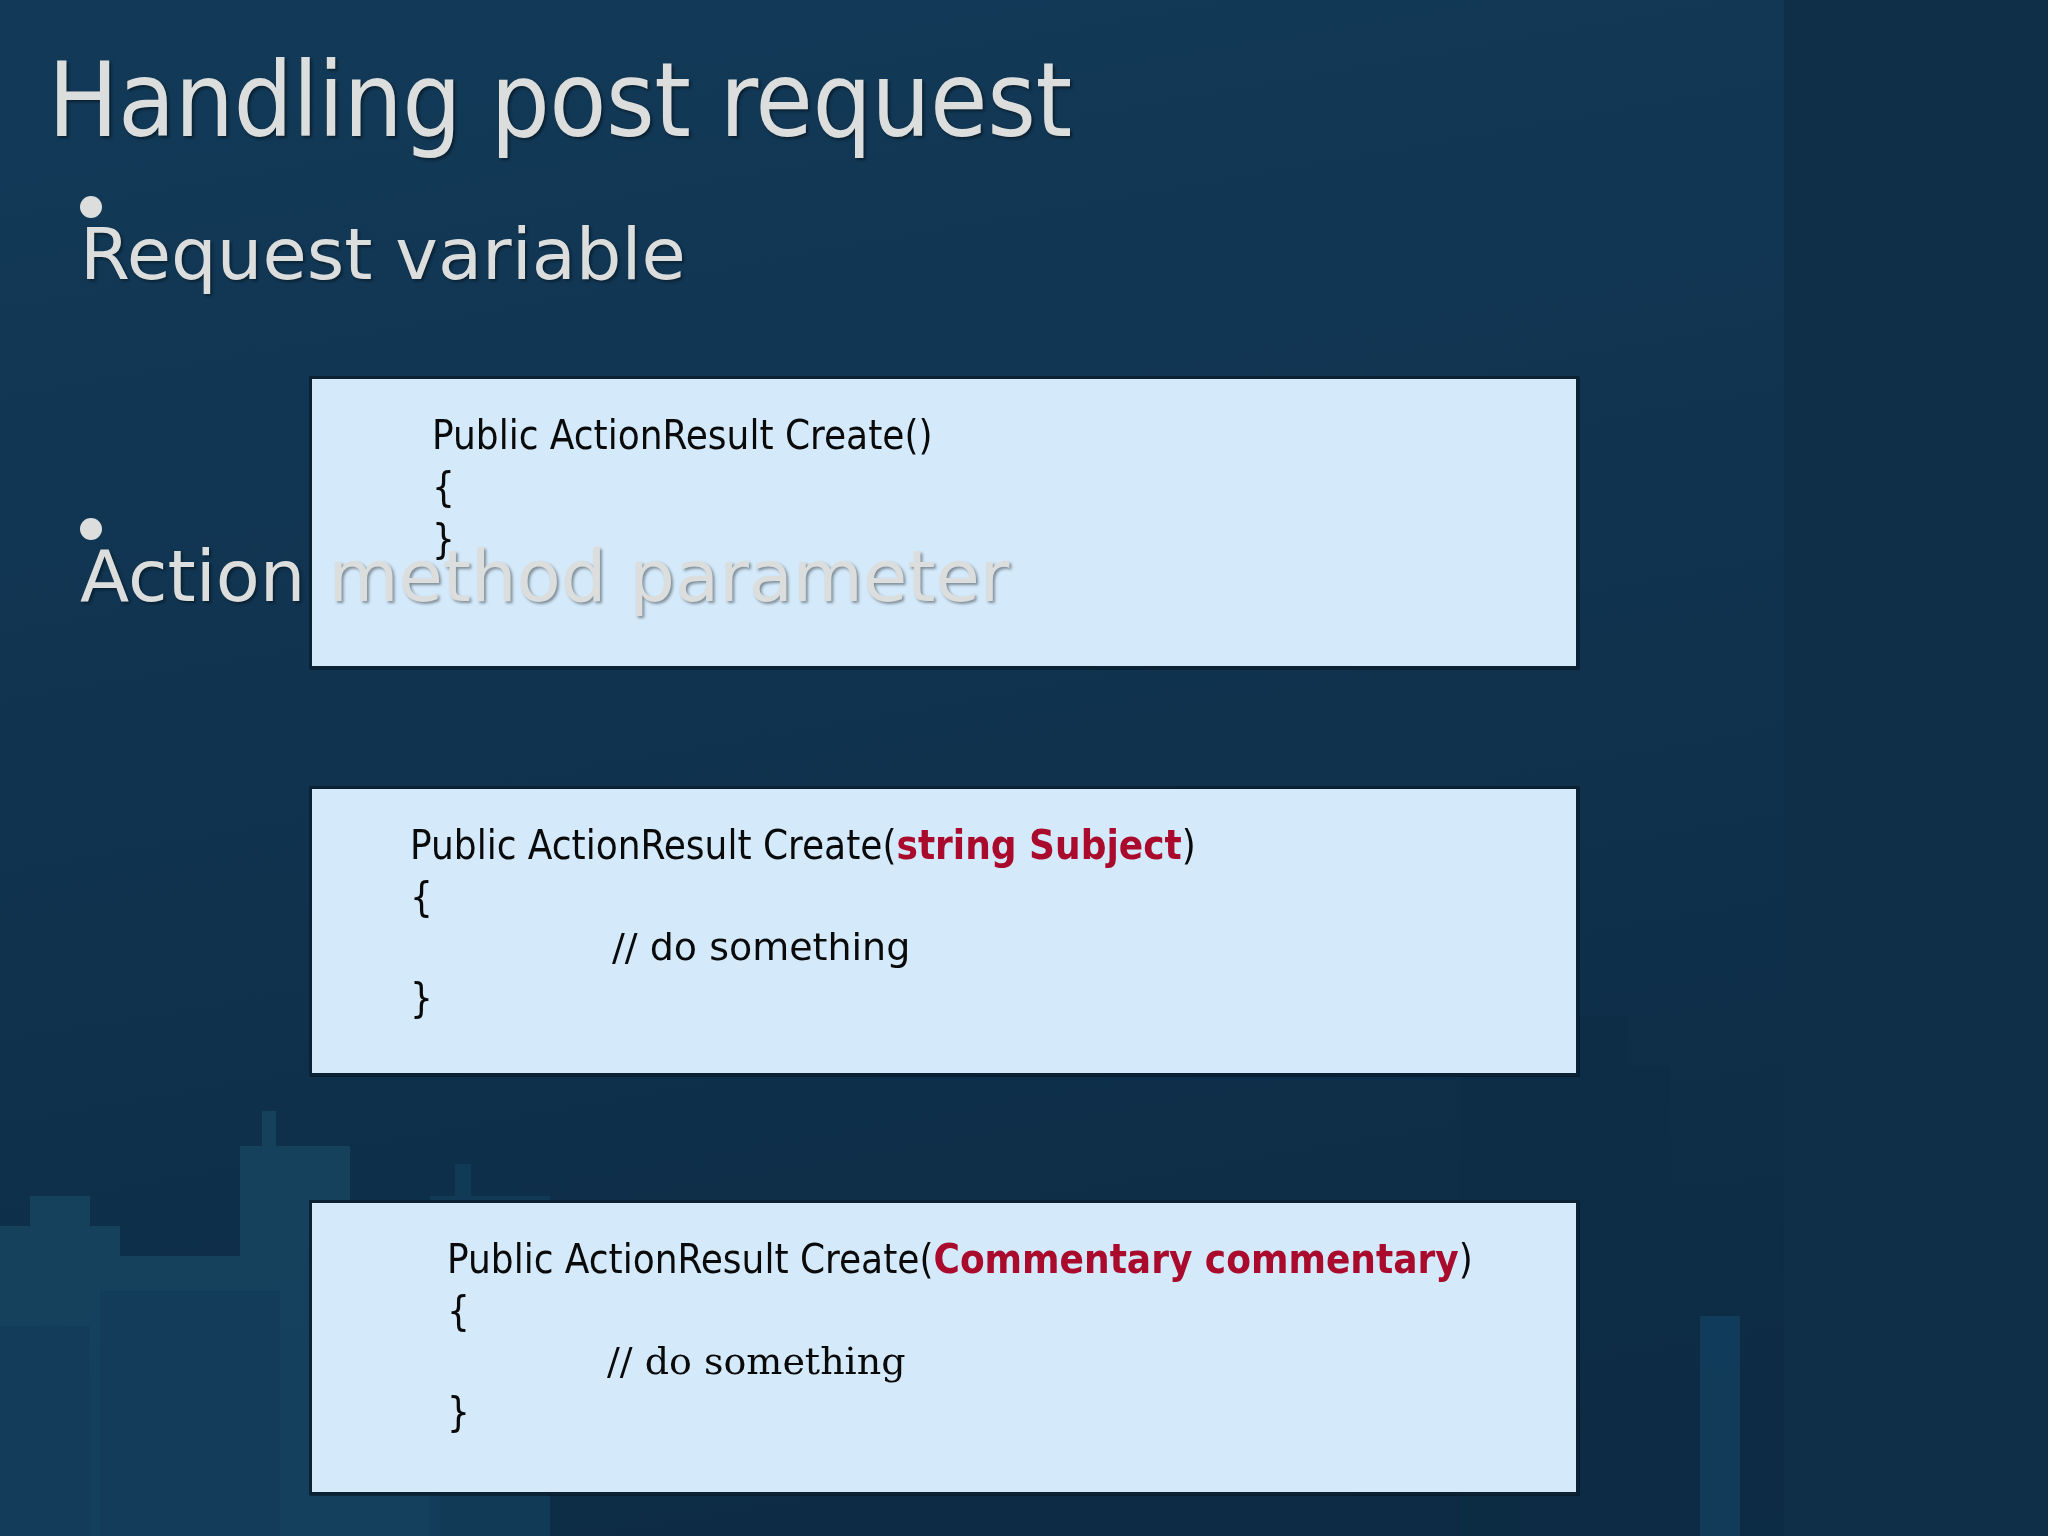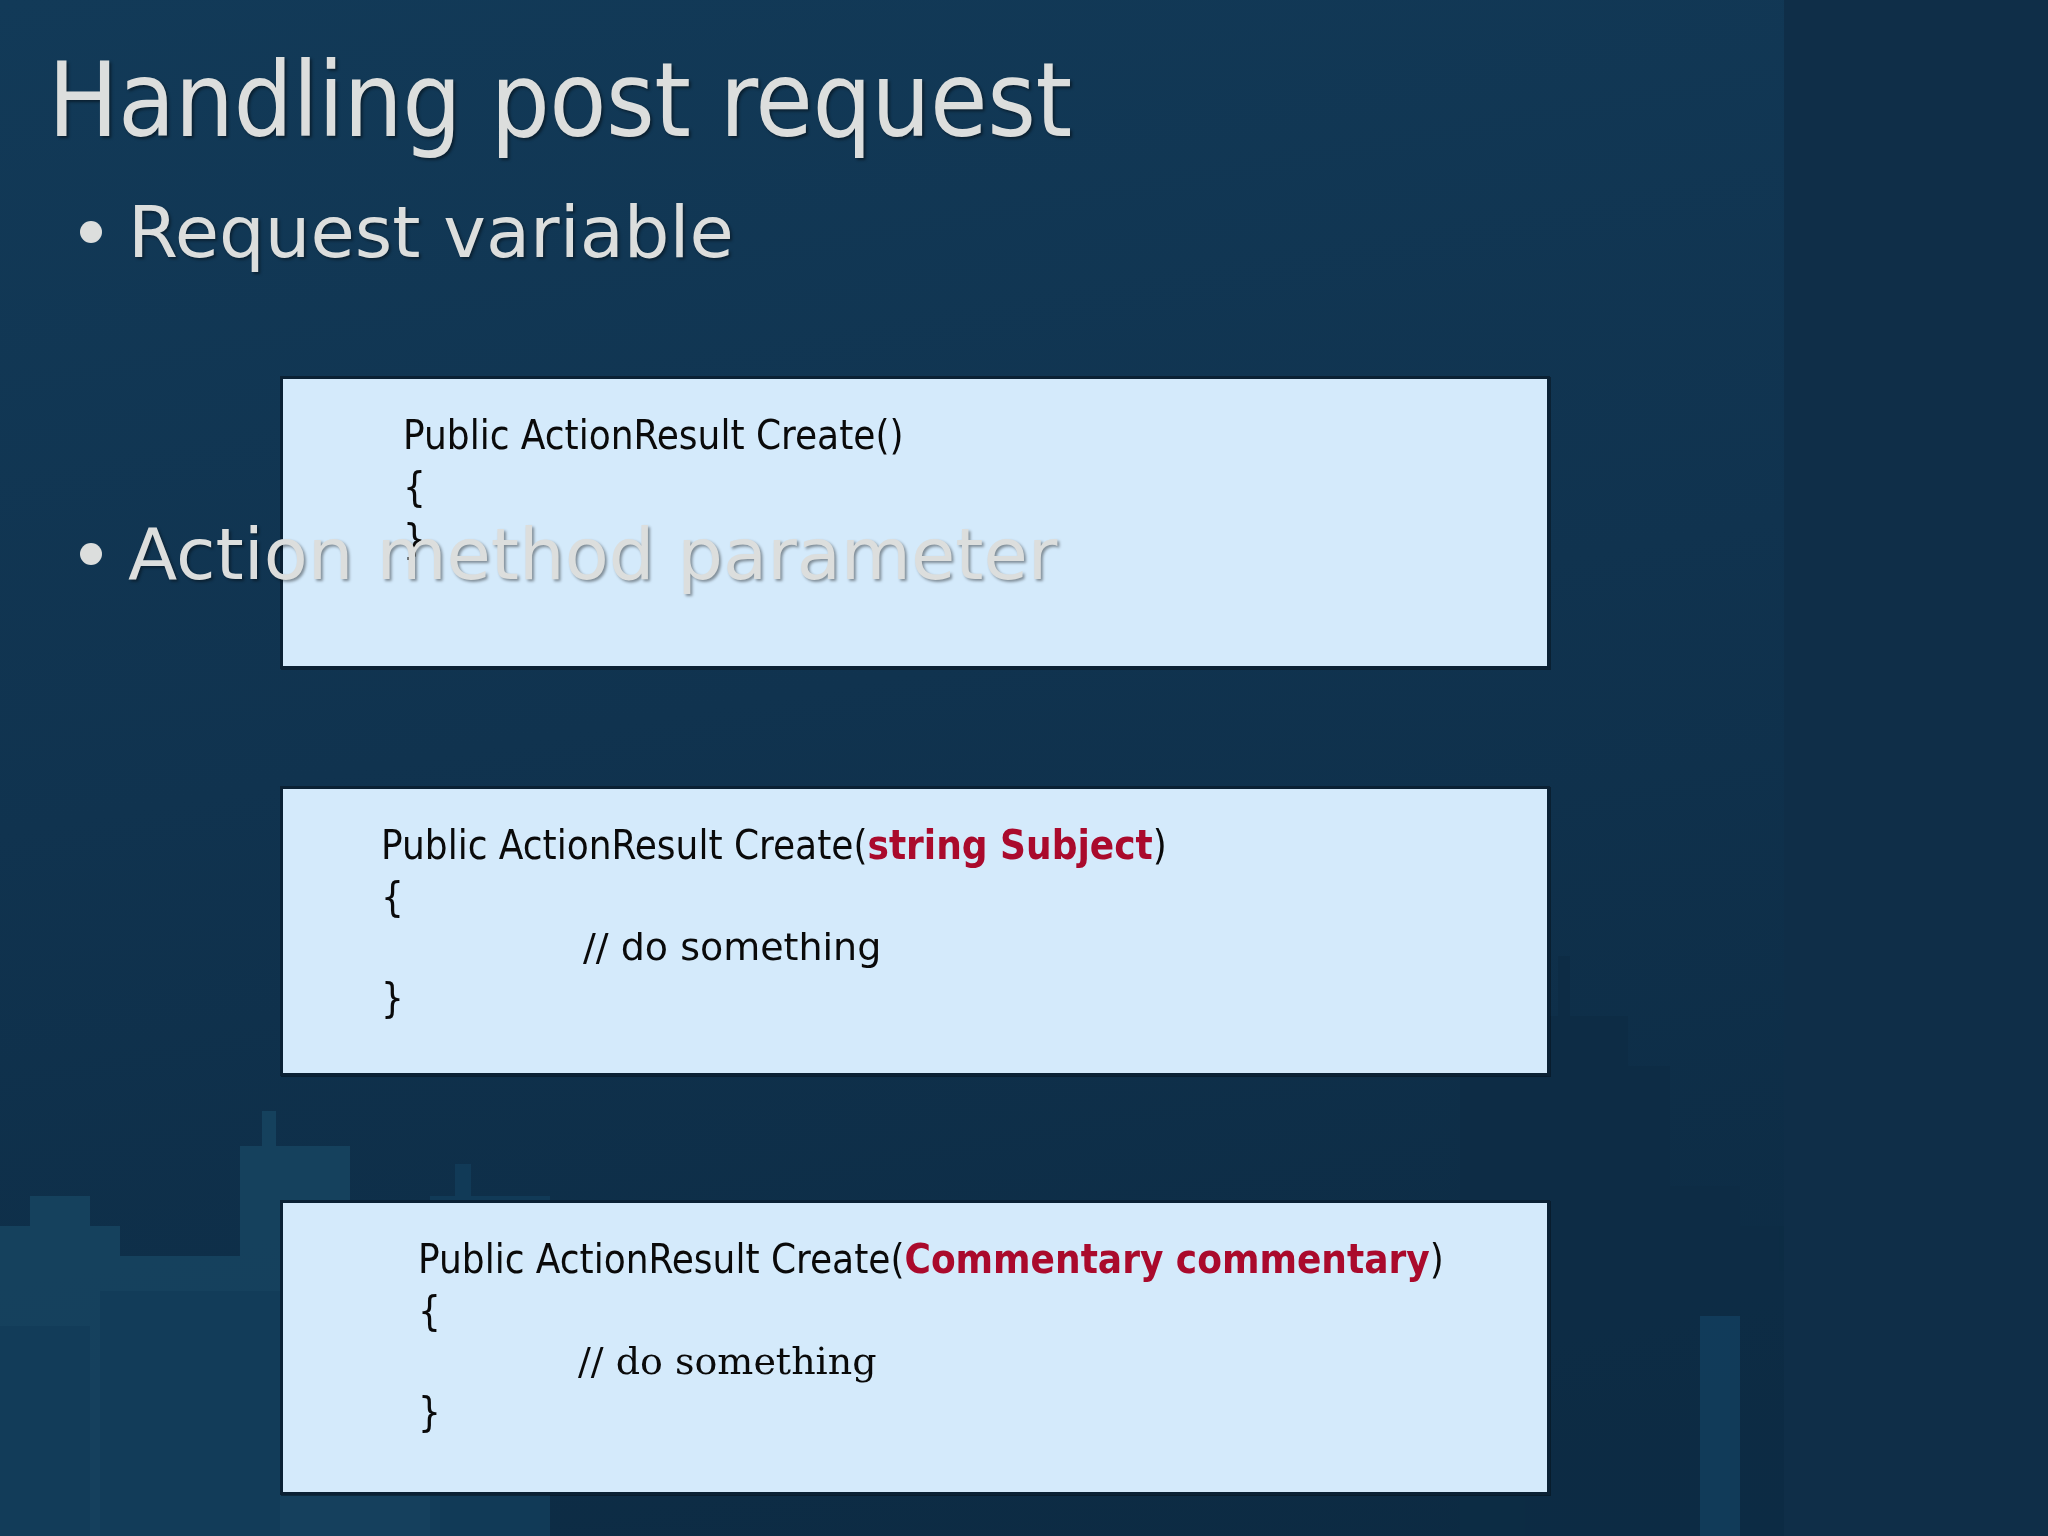--- a/index.html
+++ b/index.html
@@ -36,23 +36,24 @@
     letter-spacing:-0.5px;
     color:#dcdedd;
     text-shadow:2px 2px 3px rgba(0,0,0,0.45);
     white-space:nowrap;
   }
 
   
   .bullet-row {
     position:absolute;
     display:flex;
-    align-items:center;
+    align-items:flex-start;
     left:80px;
     white-space:nowrap;
+    flex-direction:column;
   }
   .bullet-dot {
     width:22px; height:22px;
     border-radius:50%;
     background:#dcdedd;
     margin-right:26px;
     flex:0 0 auto;
   }
   .bullet-text {
     font-family:"DejaVu Sans","Liberation Sans", sans-serif;
@@ -63,21 +64,21 @@
     line-height:1;
   }
 
   #bullet-0 { top:196px; }
   #bullet-1 { top:518px; }
   #bullet-2 { top:840px; }
 
   
   .code-box {
     position:absolute;
-    left:280px;
+    left:309px;
     width:1270px;
     background:#d4eafb;
     border:3px solid #0b2134;
     box-shadow:1px 1px 0 rgba(0,0,0,0.35);
     padding:30px 0 24px 0;
   }
   #codebox-0 { top:376px;  height:293px; }
   #codebox-1 { top:786px;  height:290px; }
   #codebox-2 { top:1200px; height:295px; }
 

